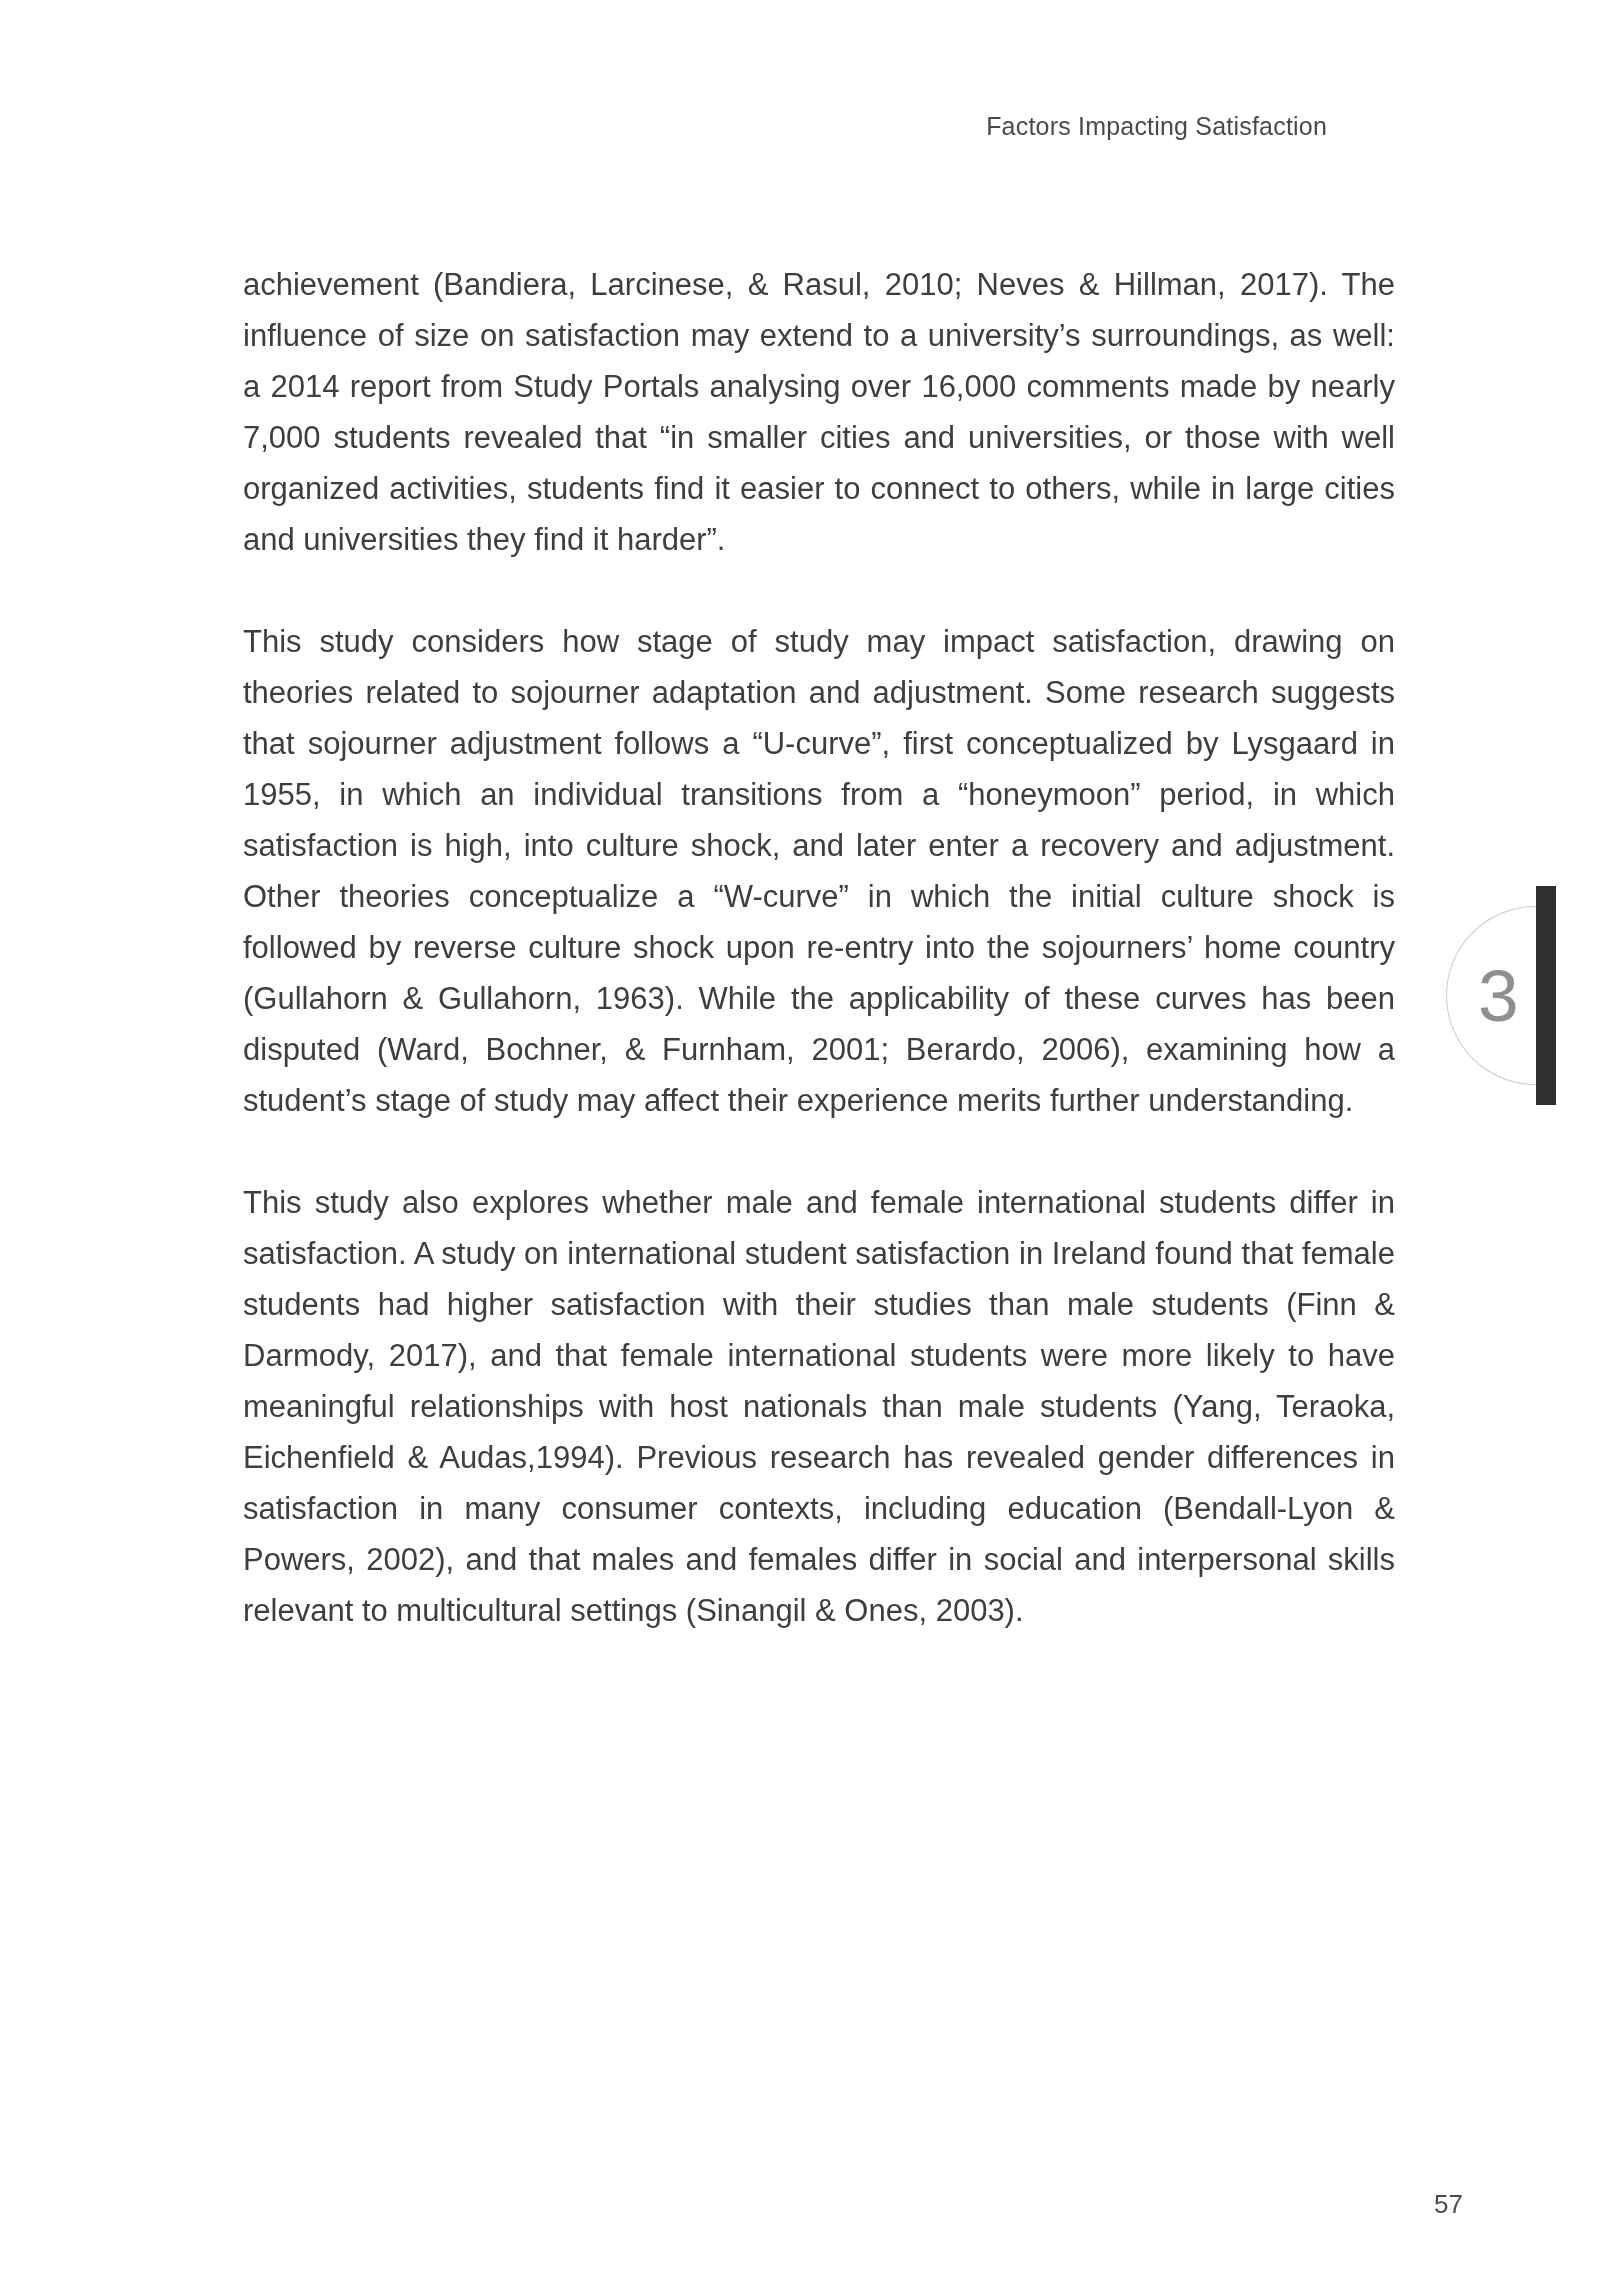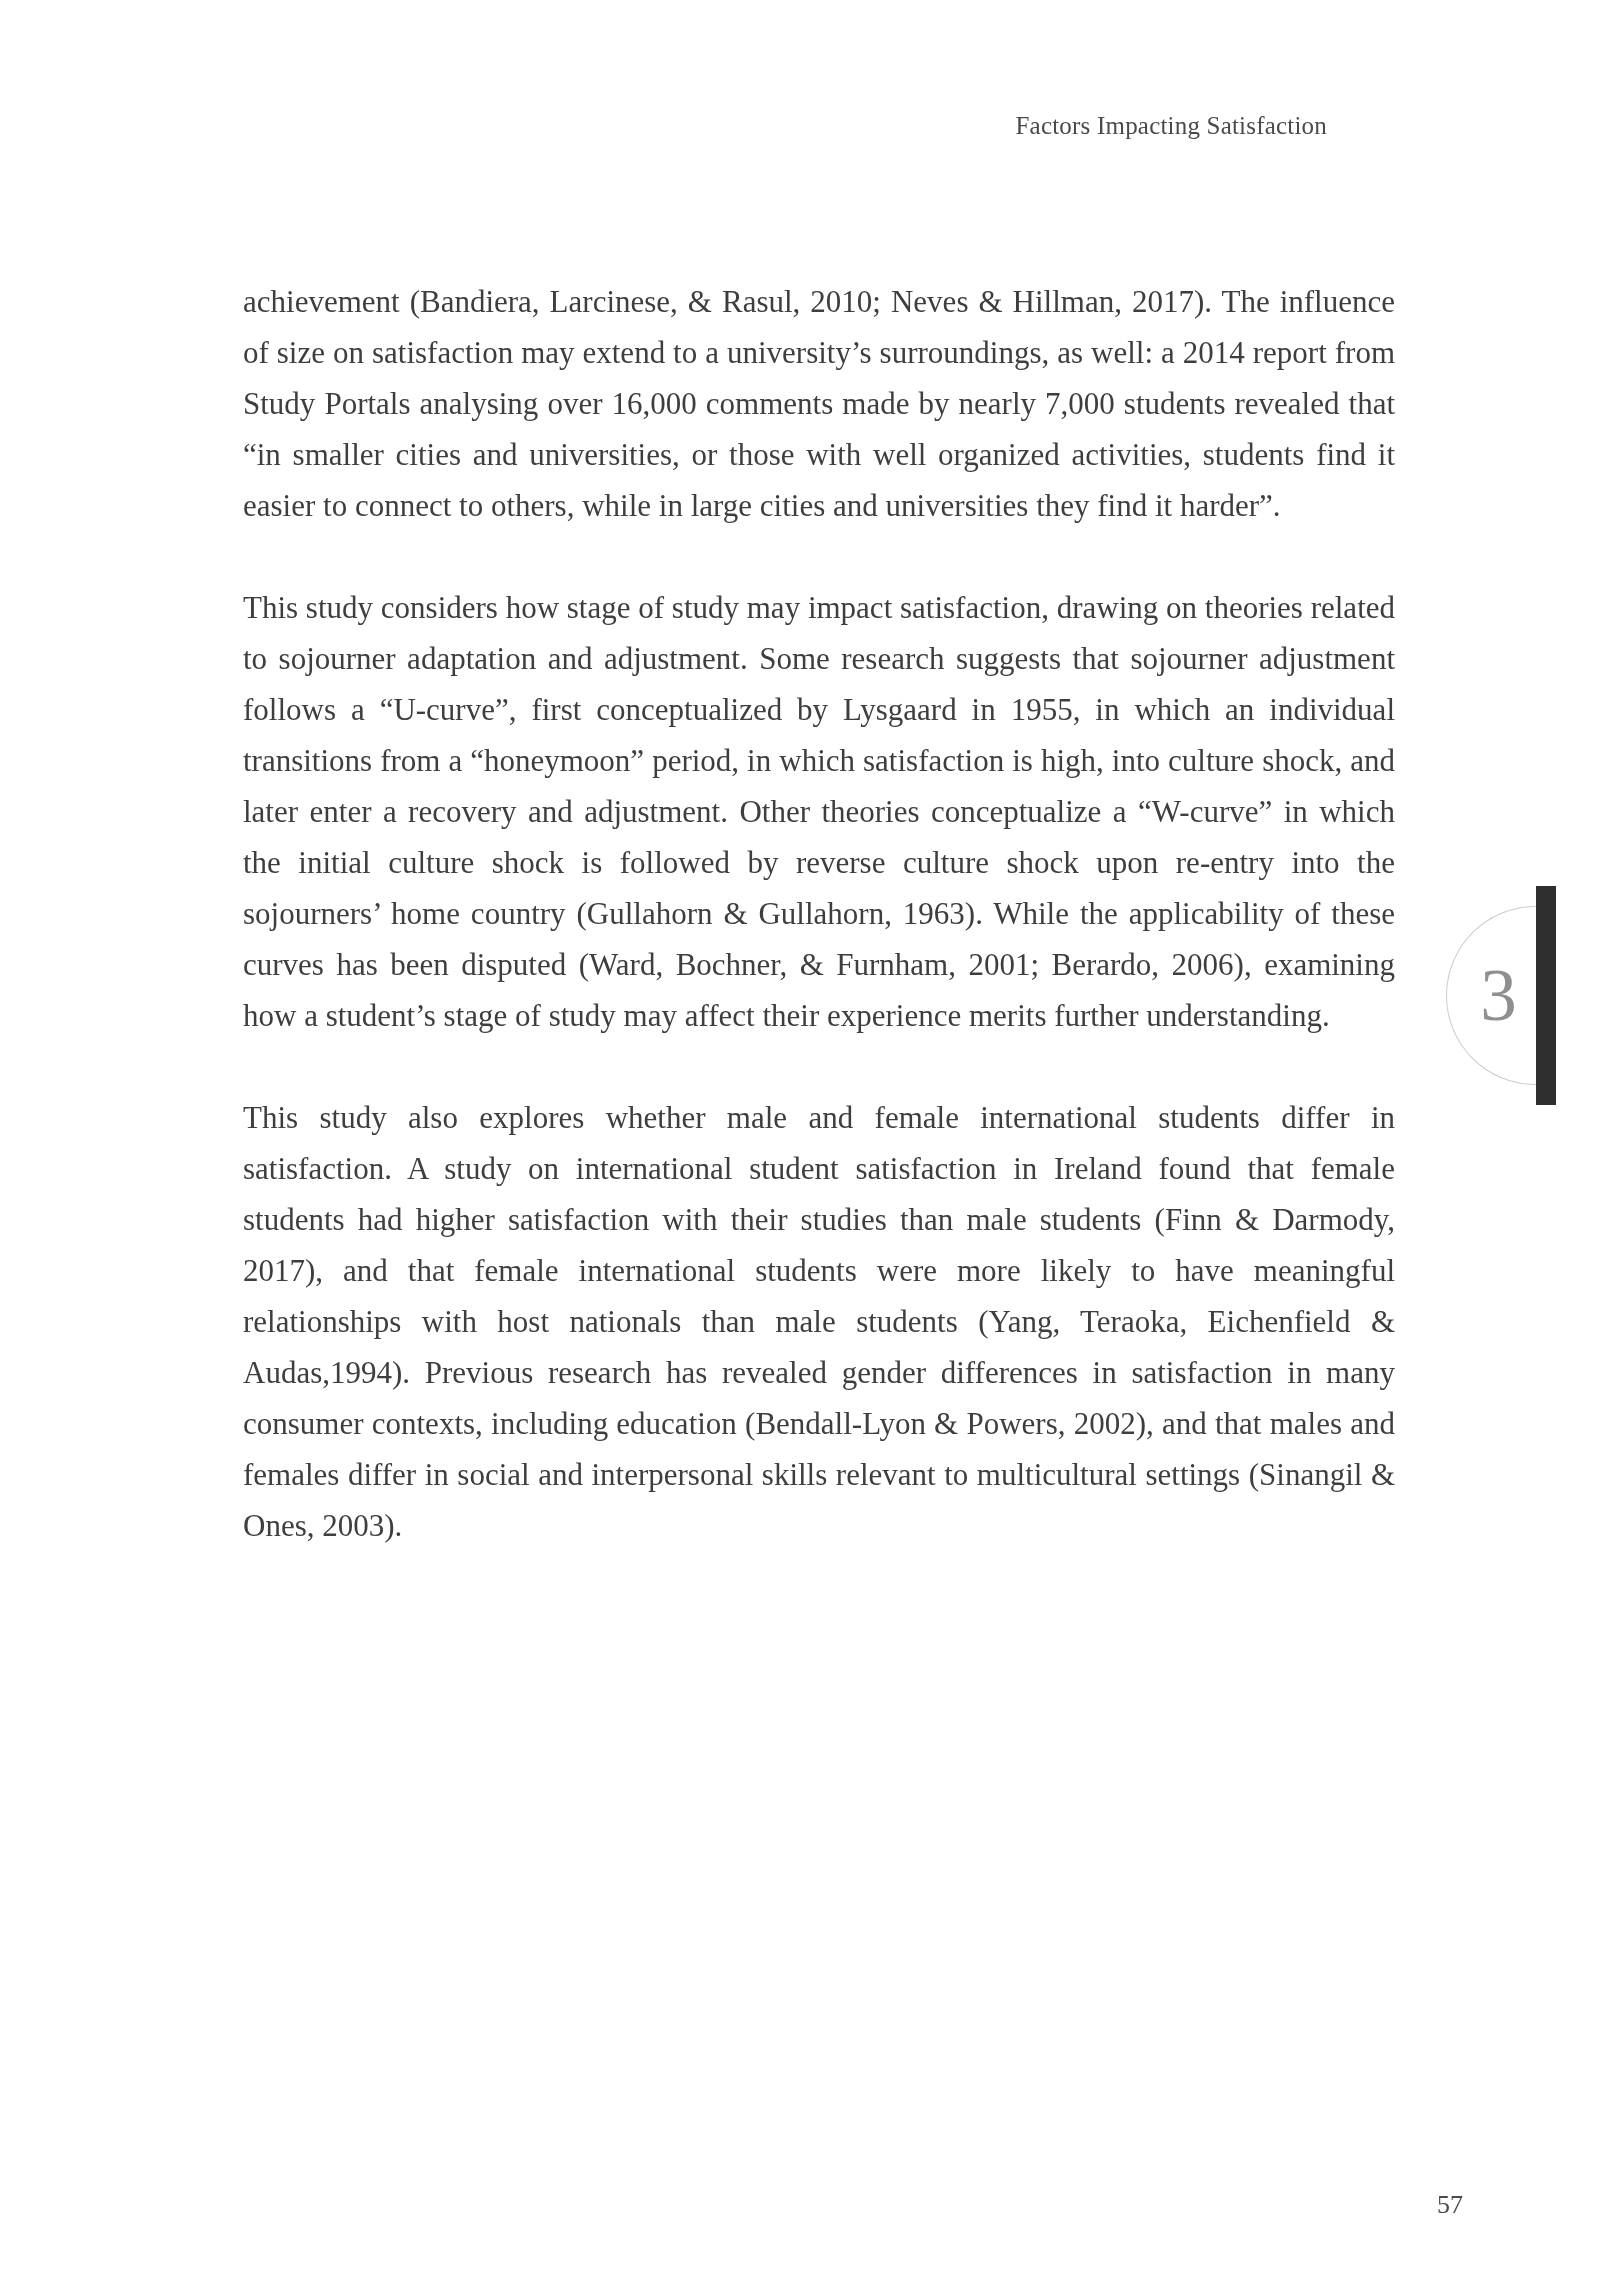--- a/index.html
+++ b/index.html
@@ -2,35 +2,35 @@
 <html style="font-size:12.2px"><head>
 <meta charset="utf-8">
 <style>
   * { margin: 0; padding: 0; box-sizing: border-box; }
   html, body { background: #ffffff; }
   .page {
     position: relative;
     width: 1556px;
     height: 2295px;
     background: #ffffff;
-    font-family: Liberation Serif, serif;
+    font-family: Liberation Sans, sans-serif;
     color: #3e3e3e;
     overflow: hidden;
   }
   .running-header {
     position: absolute;
     top: 112px;
     right: 229px;
     font-size: 25px;
     letter-spacing: 0.2px;
     color: #4a4a4a;
   }
   .content {
     position: absolute;
-    top: 276px;
+    top: 259px;
     left: 243px;
     width: 1152px;
     font-size: 31px;
     line-height: 51px;
     text-align: justify;
     color: #3e3e3e;
   }
   .content p { margin-bottom: 51px; }
   .content p.no-gap { margin-bottom: 16px; }
   .section-heading {

